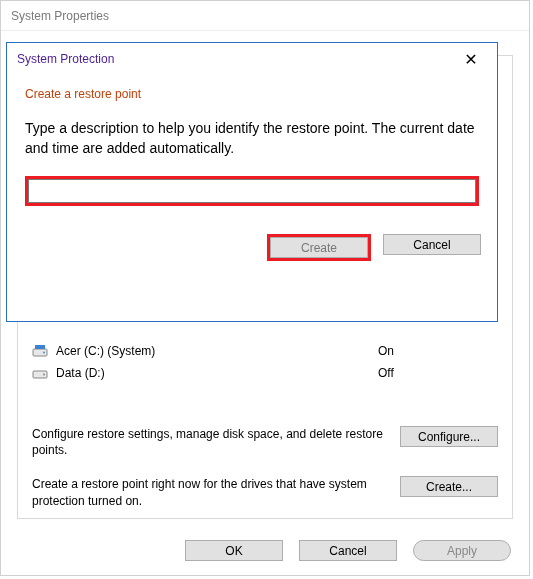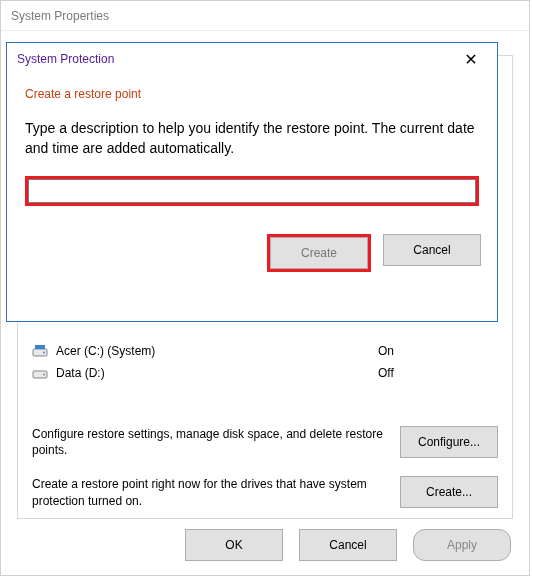--- a/index.html
+++ b/index.html
@@ -29,21 +29,21 @@
   .drive-row { display:flex; align-items:center; height:22px;justify-content:flex-end; }
   .drive-icon { width:16px; height:16px; margin-right:8px; display:flex; align-items:center; justify-content:center; }
   .drive-name { flex:1; }
   .drive-status { width:120px; }
 
   .config-block { position:absolute; left:14px; right:14px; top:370px; font-size:12px; }
   .config-row { display:flex; align-items:flex-start; gap:3px; margin-bottom:18px; }
   .config-text { flex:1; line-height:1.35; color:#000; }
 
   .win-btn {
-    width:98px; height:32px; border:1px solid #adadad; background:#e1e1e1;
+    width:98px; height:21px; border:1px solid #adadad; background:#e1e1e1;
     font-size:12px; cursor:default; padding:0;
   }
   .win-btn.disabled { color:#888;border-radius:12px; }
 
   .bottom-buttons {
     position:absolute; right:18px; bottom:14px; display:flex; gap:16px;
   }
 
   
   .dialog {

